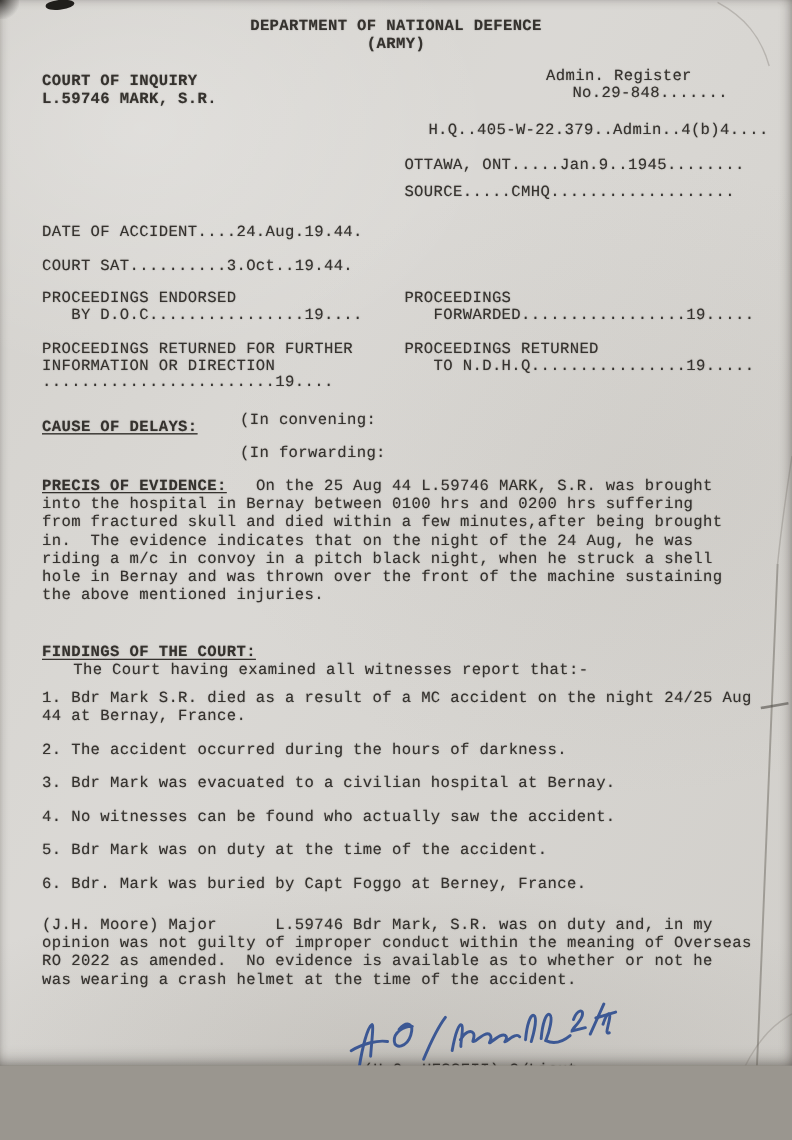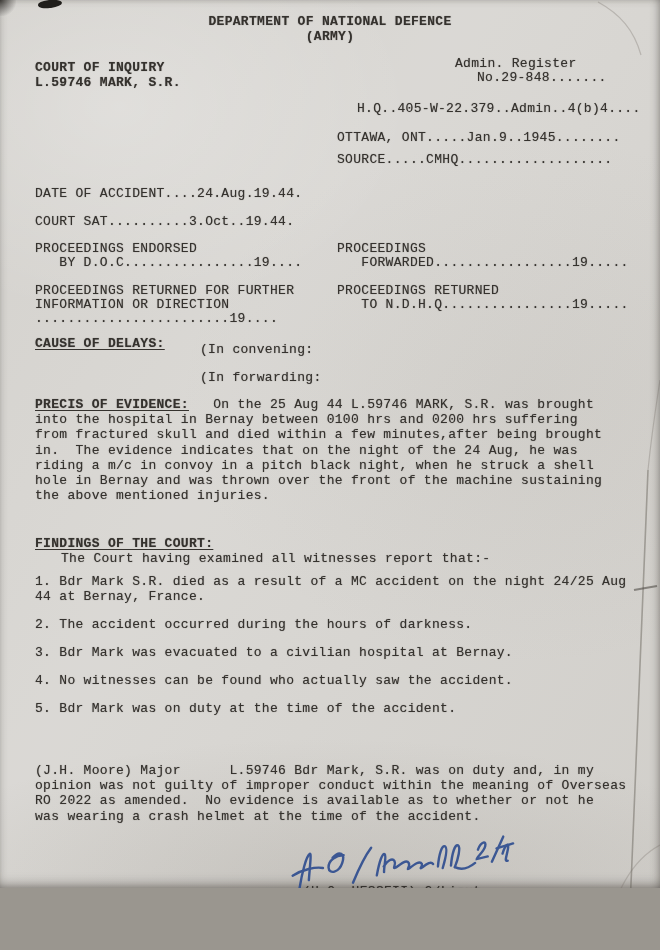--- a/index.html
+++ b/index.html
@@ -78,41 +78,42 @@
   <div class="t" style="left:35px;top:255px;">   BY D.O.C................19....</div>
   <div class="t" style="left:35px;top:283px;">PROCEEDINGS RETURNED FOR FURTHER</div>
   <div class="t" style="left:35px;top:297px;">INFORMATION OR DIRECTION</div>
   <div class="t" style="left:35px;top:311px;">........................19....</div>
 
   <div class="t" style="left:337px;top:241px;">PROCEEDINGS</div>
   <div class="t" style="left:337px;top:255px;">   FORWARDED.................19.....</div>
   <div class="t" style="left:337px;top:283px;">PROCEEDINGS RETURNED</div>
   <div class="t" style="left:337px;top:297px;">   TO N.D.H.Q................19.....</div>
 
-  <div class="t b ul" style="left:35px;top:336px;">CAUSE OF DELAYS:</div>
+  <div class="t b ul" style="left:35px;top:348px;">CAUSE OF DELAYS:</div>
   <div class="t" style="left:200px;top:342px;">(In convening:</div>
   <div class="t" style="left:200px;top:370px;">(In forwarding:</div>
 
   <div class="t" style="left:35px;top:397px;width:615px;"><span class="b ul">PRECIS OF EVIDENCE:</span><span>   On the 25 Aug 44 L.59746 MARK, S.R. was brought
 into the hospital in Bernay between 0100 hrs and 0200 hrs suffering
 from fractured skull and died within a few minutes,after being brought
 in.  The evidence indicates that on the night of the 24 Aug, he was
 riding a m/c in convoy in a pitch black night, when he struck a shell
 hole in Bernay and was thrown over the front of the machine sustaining
 the above mentioned injuries.</span></div>
 
   <div class="t b ul" style="left:35px;top:536px;">FINDINGS OF THE COURT:</div>
   <div class="t" style="left:61px;top:551px;">The Court having examined all witnesses report that:-</div>
 
   <div class="t" style="left:35px;top:574px;">1. Bdr Mark S.R. died as a result of a MC accident on the night 24/25 Aug
 44 at Bernay, France.</div>
   <div class="t" style="left:35px;top:617px;">2. The accident occurred during the hours of darkness.</div>
   <div class="t" style="left:35px;top:645px;">3. Bdr Mark was evacuated to a civilian hospital at Bernay.</div>
   <div class="t" style="left:35px;top:673px;">4. No witnesses can be found who actually saw the accident.</div>
   <div class="t" style="left:35px;top:701px;">5. Bdr Mark was on duty at the time of the accident.</div>
+  <div class="t" style="left:35px;top:729px;">6. Bdr. Mark was buried by Capt Foggo at Berney, France.</div>
 
   <div class="t" style="left:35px;top:763px;">(J.H. Moore) Major      L.59746 Bdr Mark, S.R. was on duty and, in my
 opinion was not guilty of improper conduct within the meaning of Overseas
 RO 2022 as amended.  No evidence is available as to whether or not he
 was wearing a crash helmet at the time of the accident.</div>
 
   <svg style="left:290px;top:840px;transform:rotate(-4deg);" width="225" height="56" viewBox="0 0 240 60">
     <g stroke="#2d4c8f" stroke-width="2.6" fill="none" stroke-linecap="round" opacity="0.9">
       <path d="M8,46 C12,28 18,10 22,8 C24,7 21,22 19,36"></path>
       <path d="M2,30 C13,24 27,22 35,24"></path>

